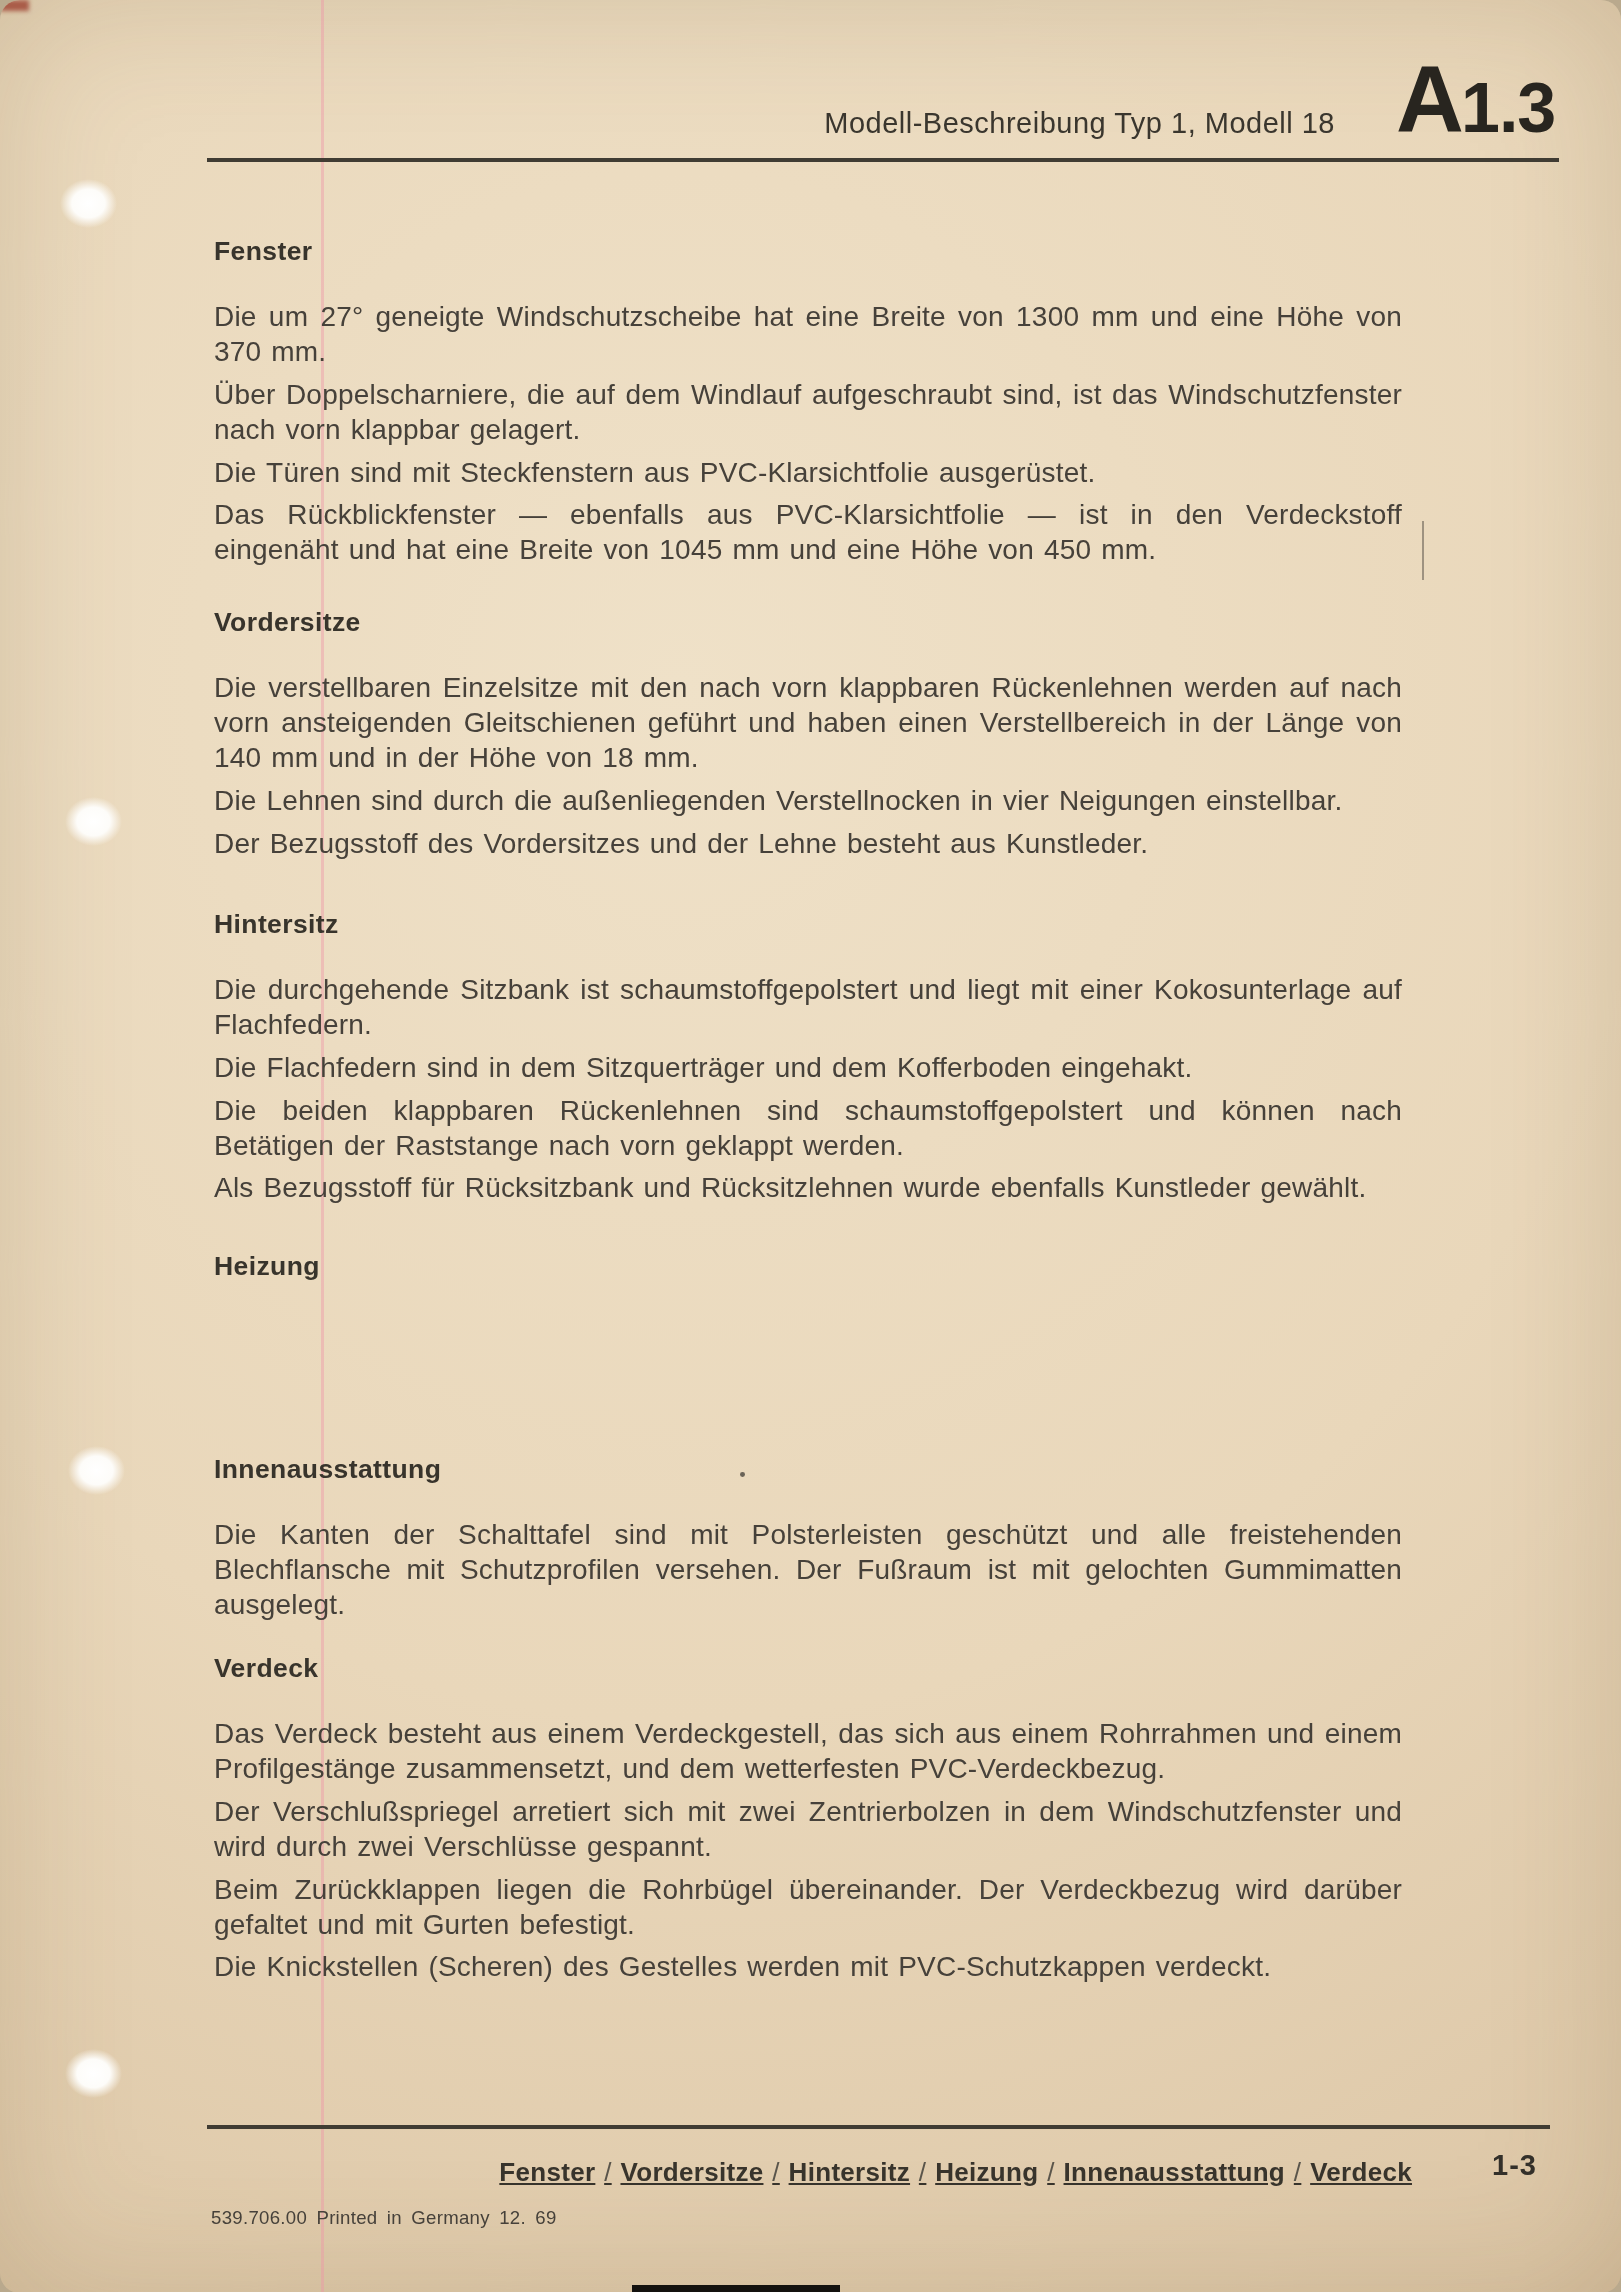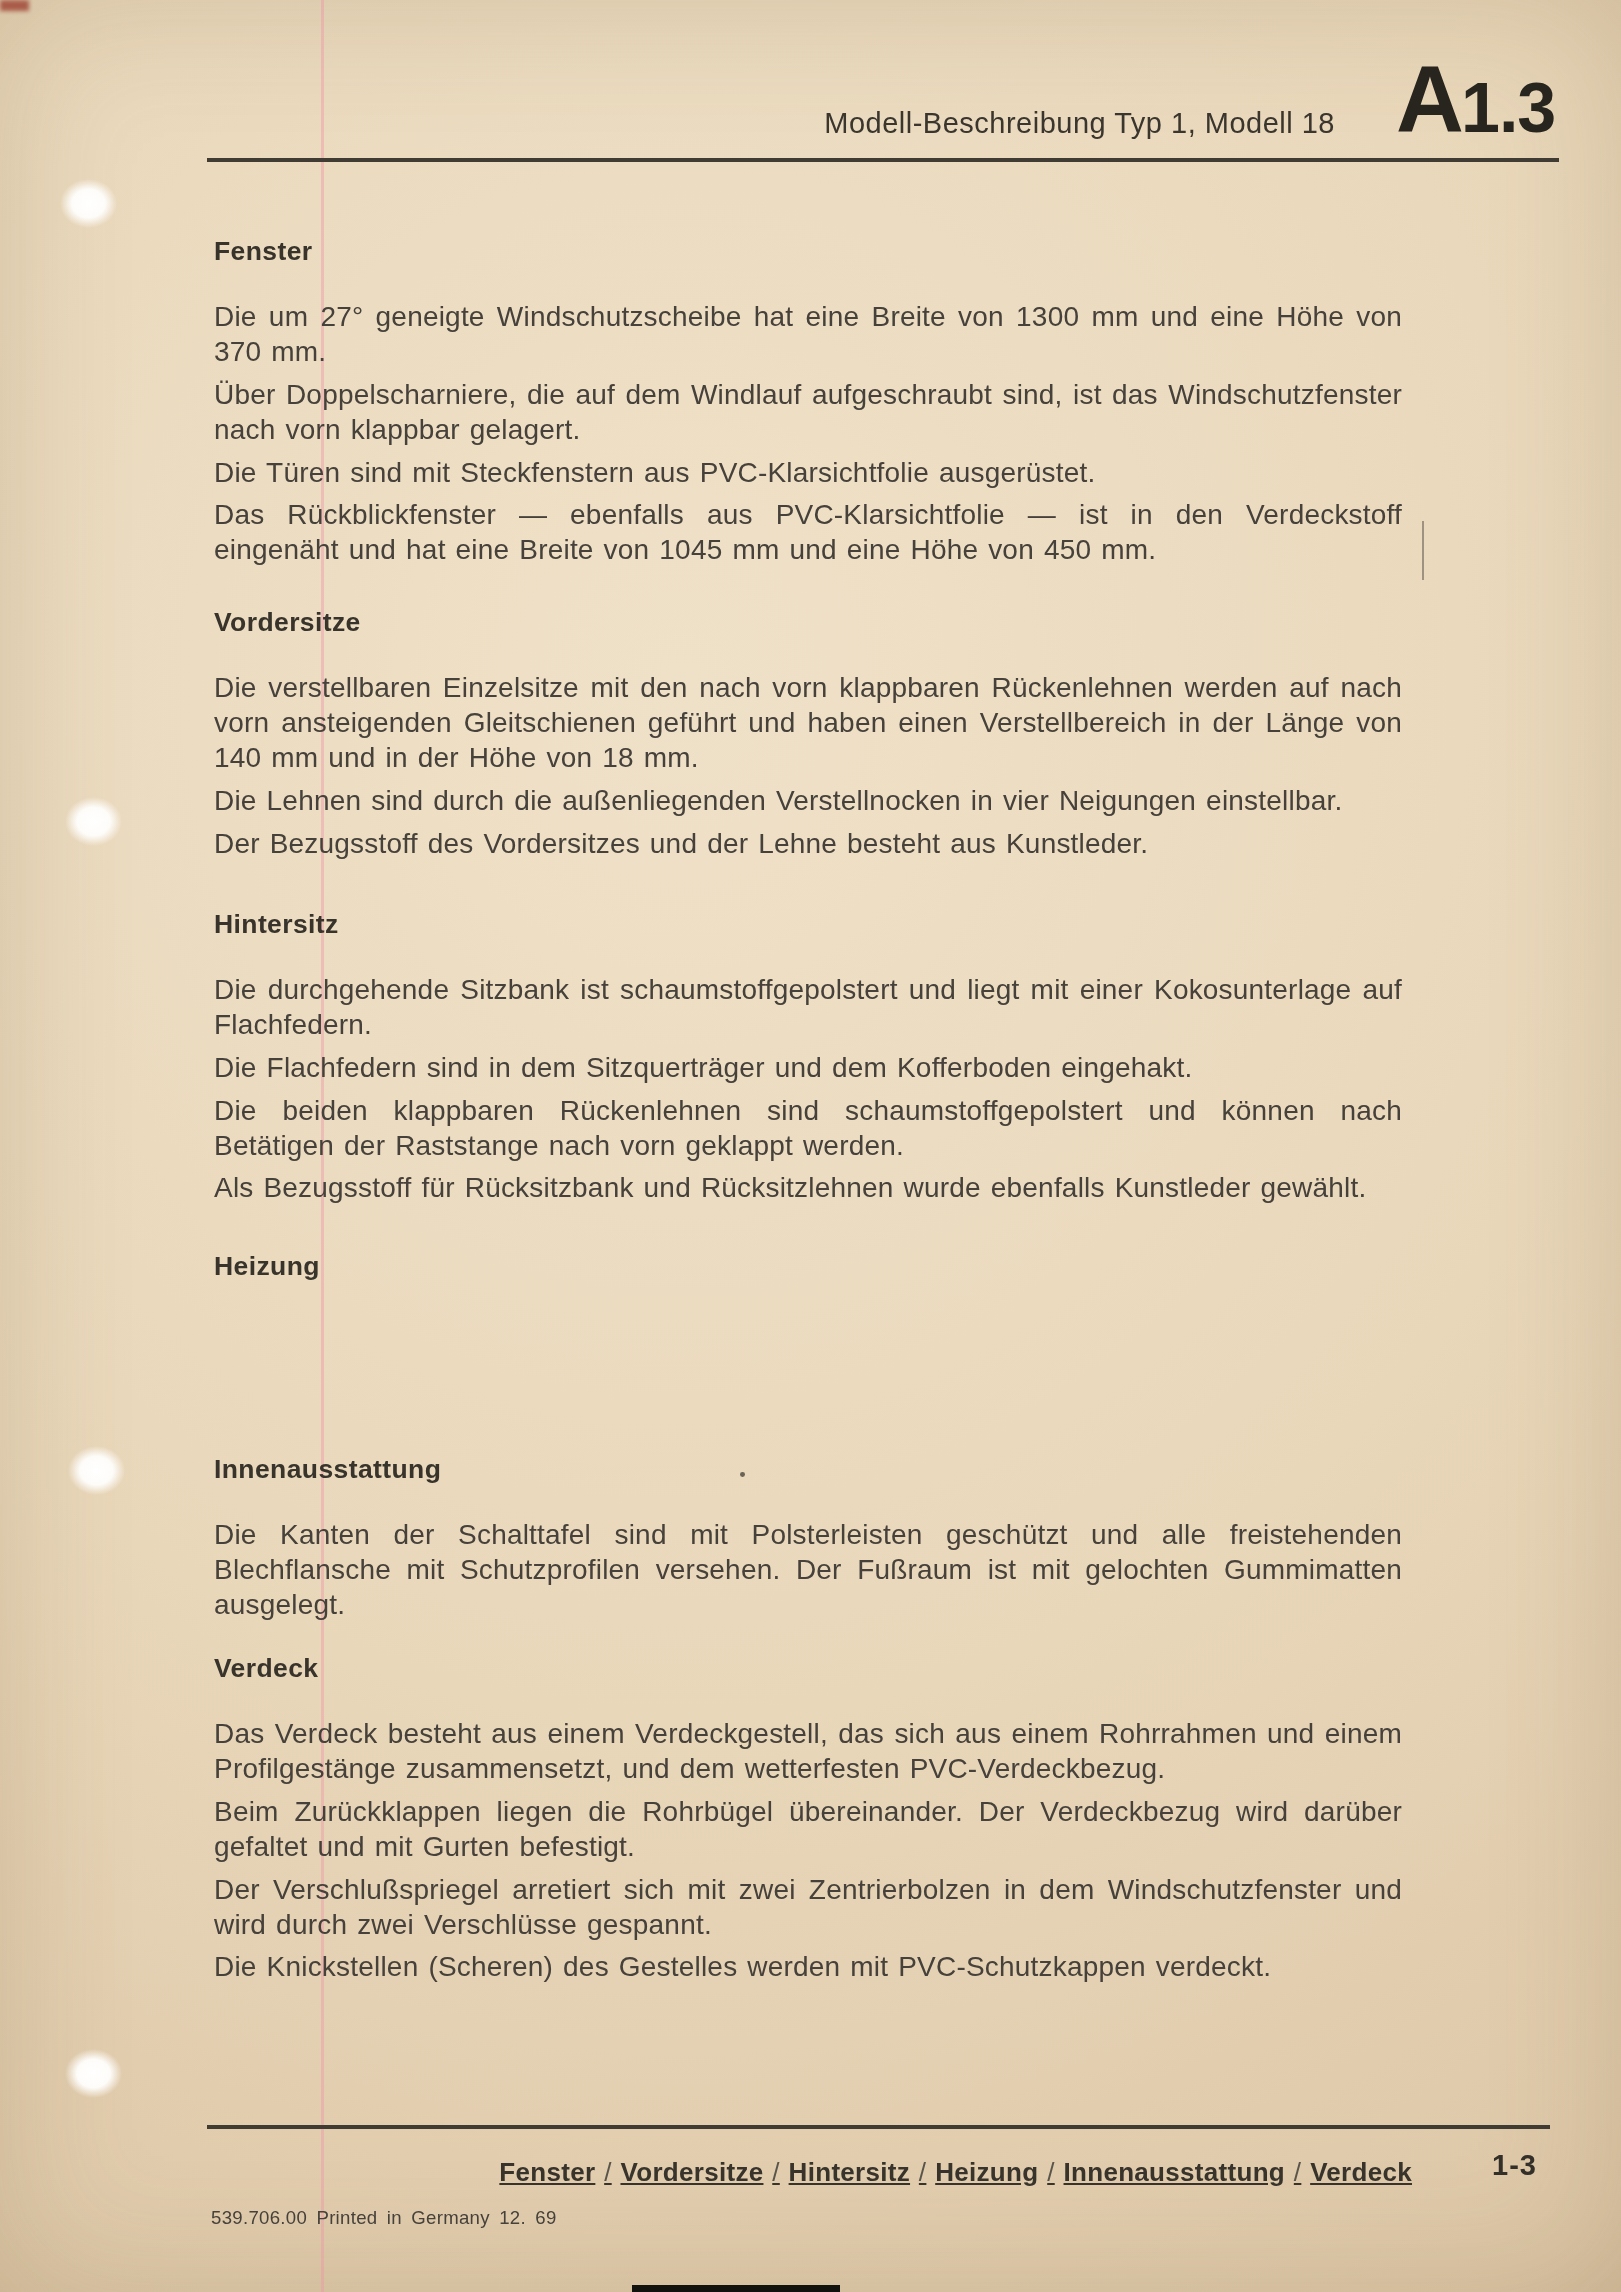--- a/index.html
+++ b/index.html
@@ -6,20 +6,21 @@
   .page {
     position: relative;
     width: 1621px;
     height: 2293px;
     margin: 0 auto;
     overflow: hidden;
     font-family: "Liberation Sans", "DejaVu Sans", sans-serif;
     background: radial-gradient(120% 90% at 42% 30%, #efe1c8 0%, #e9d7ba 50%, #ddc7a7 88%, #d3bb9a 100%);
     box-shadow: inset 0 0 137px rgba(116, 88, 48, 0.20);
     color: #45403a;
+    border-radius: 20px;
   }
 
   
   .corner-mark {
     position: absolute; left: 0; top: 0; width: 29px; height: 10.8px;
     background: #a14a39; filter: blur(2px); opacity: .85;
   }
   .margin-line {
     position: absolute; left: 321px; top: 0; width: 2.9px; height: 2293px;
     background: rgba(238, 148, 166, 0.42);
@@ -147,22 +148,22 @@
   </section>
 
   <section class="doc-section sec-innenausstattung">
     <h2>Innenausstattung</h2>
     <p>Die Kanten der Schalttafel sind mit Polsterleisten geschützt und alle freistehenden Blechflansche mit Schutzprofilen versehen. Der Fußraum ist mit gelochten Gummimatten ausgelegt.</p>
   </section>
 
   <section class="doc-section sec-verdeck">
     <h2>Verdeck</h2>
     <p>Das Verdeck besteht aus einem Verdeckgestell, das sich aus einem Rohrrahmen und einem Profilgestänge zusammensetzt, und dem wetterfesten PVC-Verdeckbezug.</p>
+    <p>Der Verschlußspriegel arretiert sich mit zwei Zentrierbolzen in dem Windschutzfenster und wird durch zwei Verschlüsse gespannt.</p>
     <p>Beim Zurückklappen liegen die Rohrbügel übereinander. Der Verdeckbezug wird darüber gefaltet und mit Gurten befestigt.</p>
-    <p>Der Verschlußspriegel arretiert sich mit zwei Zentrierbolzen in dem Windschutzfenster und wird durch zwei Verschlüsse gespannt.</p>
     <p>Die Knickstellen (Scheren) des Gestelles werden mit PVC-Schutzkappen verdeckt.</p>
   </section>
 
   <div class="rule footer-rule"></div>
   <div class="footer-nav">
     <span>Fenster</span><span class="sep">/</span><span>Vordersitze</span><span class="sep">/</span><span>Hintersitz</span><span class="sep">/</span><span>Heizung</span><span class="sep">/</span><span>Innenausstattung</span><span class="sep">/</span><span>Verdeck</span>
   </div>
   <div class="page-number">1-3</div>
   <div class="imprint">539.706.00 Printed in Germany 12. 69</div>
 

